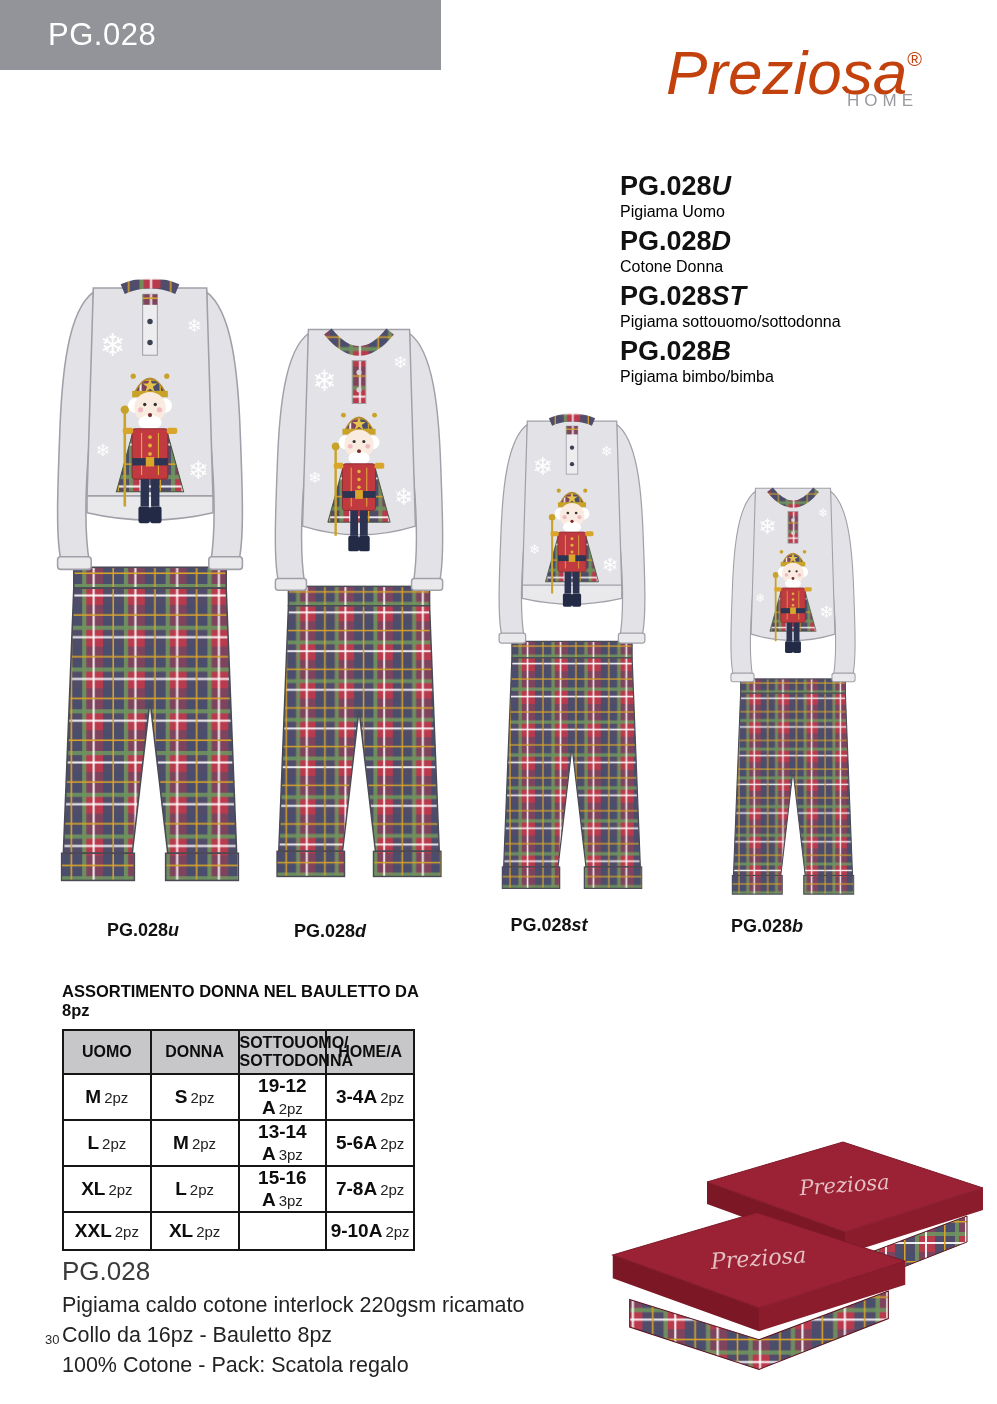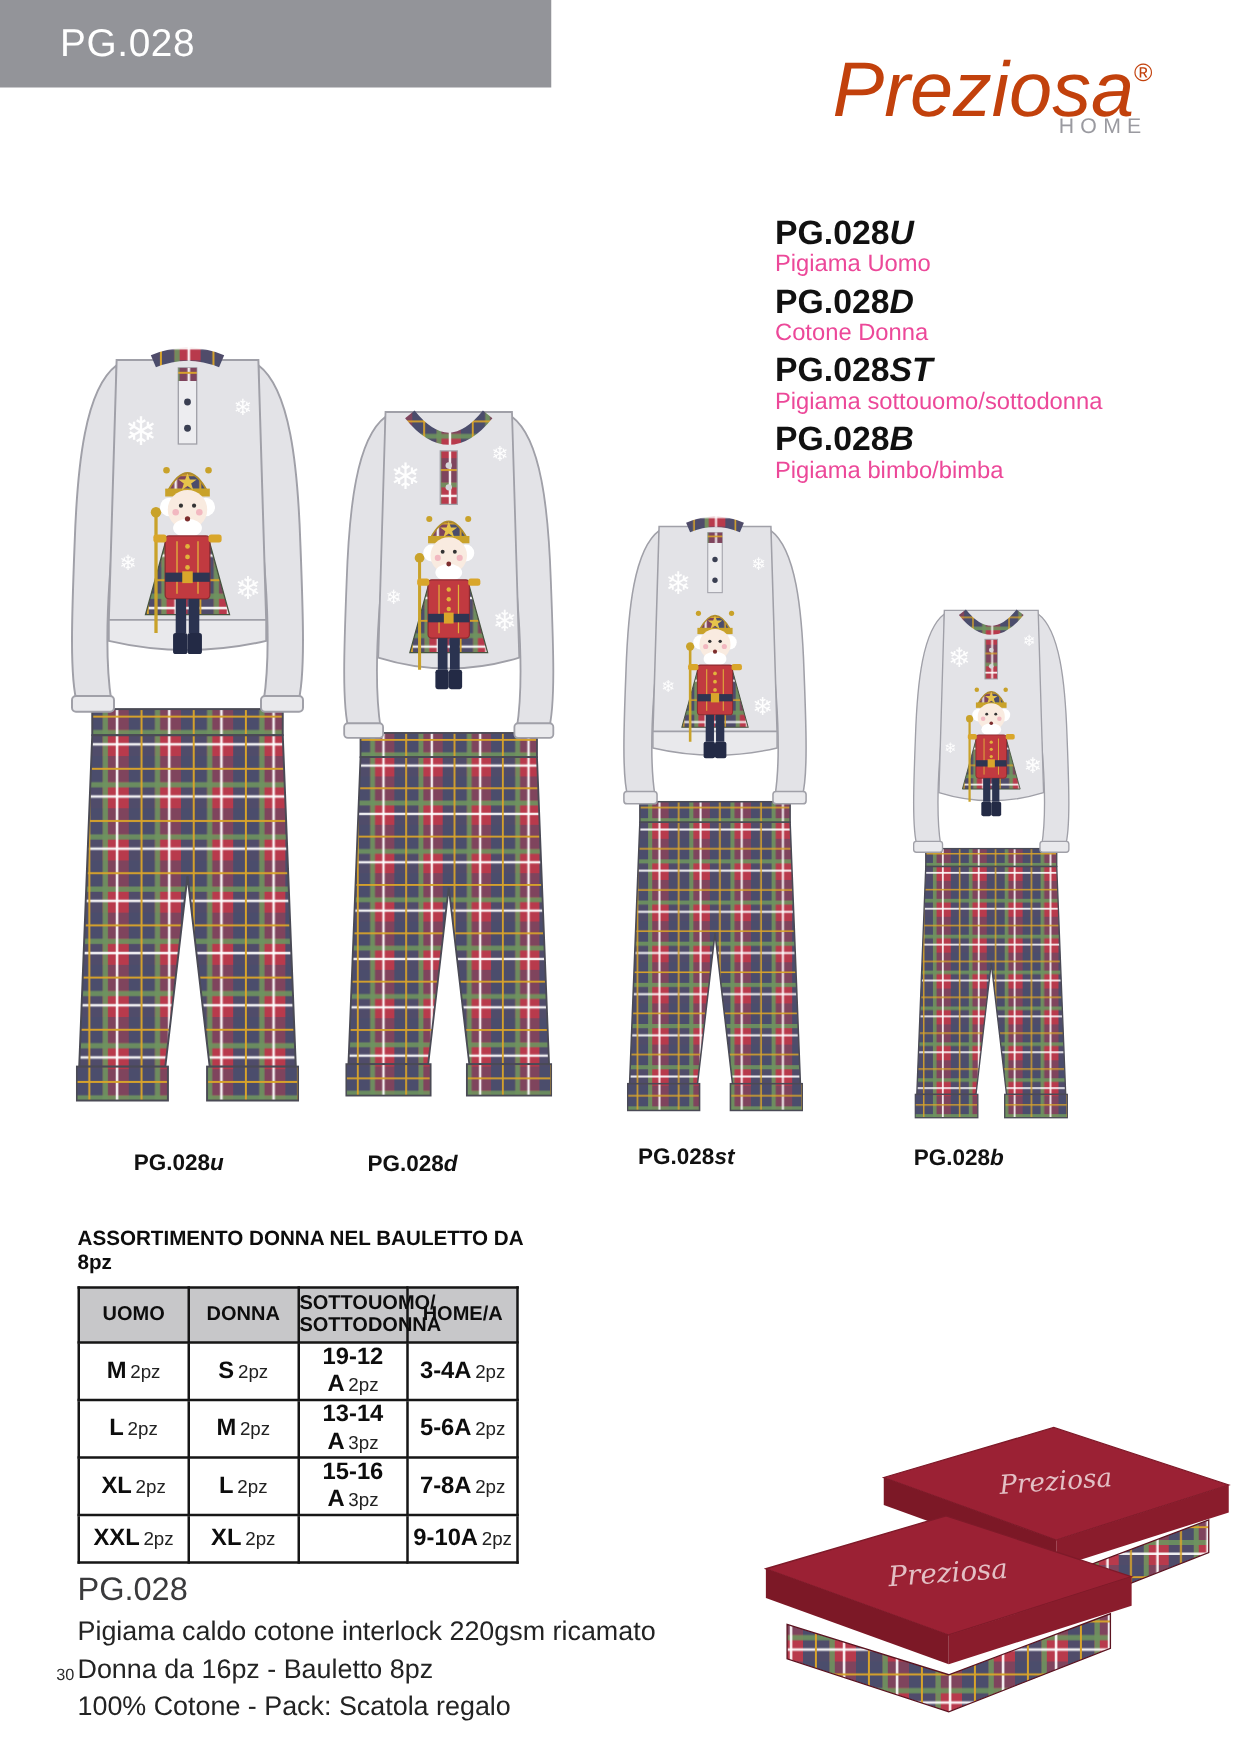--- a/index.html
+++ b/index.html
@@ -37,21 +37,21 @@
   .brand-script sup { font-size:20px; font-style:normal; vertical-align:28px; }
   .brand-home {
     text-align:right; padding-right:72px; margin-top:-14px;
     font-size:17px; letter-spacing:5px; color:#9a9aa0;
   }
 
   
   .products { left:620px; top:172px; width:372px; }
   .pcode { font-size:27px; font-weight:bold; color:#111; line-height:29px; }
   .pcode .sfx { font-style:italic; }
-  .pdesc { font-size:19px; color:#ec4899; line-height:21px; margin-bottom:5px; }
+  .pdesc { font-size:16px; color:#000000; line-height:21px; margin-bottom:5px; }
 
   
   .fig-label {
     width:150px; text-align:center;
     font-size:18px; font-weight:bold; color:#111;
   }
   .fig-label .sfx { font-style:italic; }
 
   
   .table-wrap { left:62px; top:982px; width:360px; }
@@ -293,21 +293,21 @@
         <td><span class="sz"></span><span class="qt"></span></td>
         <td><span class="sz">9-10A</span><span class="qt">2pz</span></td>
       </tr>
     </tbody>
   </table>
 </div>
 
 <div class="abs descblock">
   <div class="desc-code">PG.028</div>
   <div class="desc-line">Pigiama caldo cotone interlock 220gsm ricamato</div>
-  <div class="desc-line">Donna da 16pz - Bauletto 8pz</div>
+  <div class="desc-line">Collo da 16pz - Bauletto 8pz</div>
   <div class="desc-line">100% Cotone - Pack: Scatola regalo</div>
 </div>
 
 <svg class="boxes" style="left:595px; top:1130px;" width="400" height="225" viewBox="0 0 400 225">
   <g transform="translate(100,2) scale(1.0)">
     <use href="#giftbox" width="300" height="170"></use>
   </g>
   <g transform="translate(5,72) scale(1.06)">
     <use href="#giftbox" width="300" height="170"></use>
   </g>

